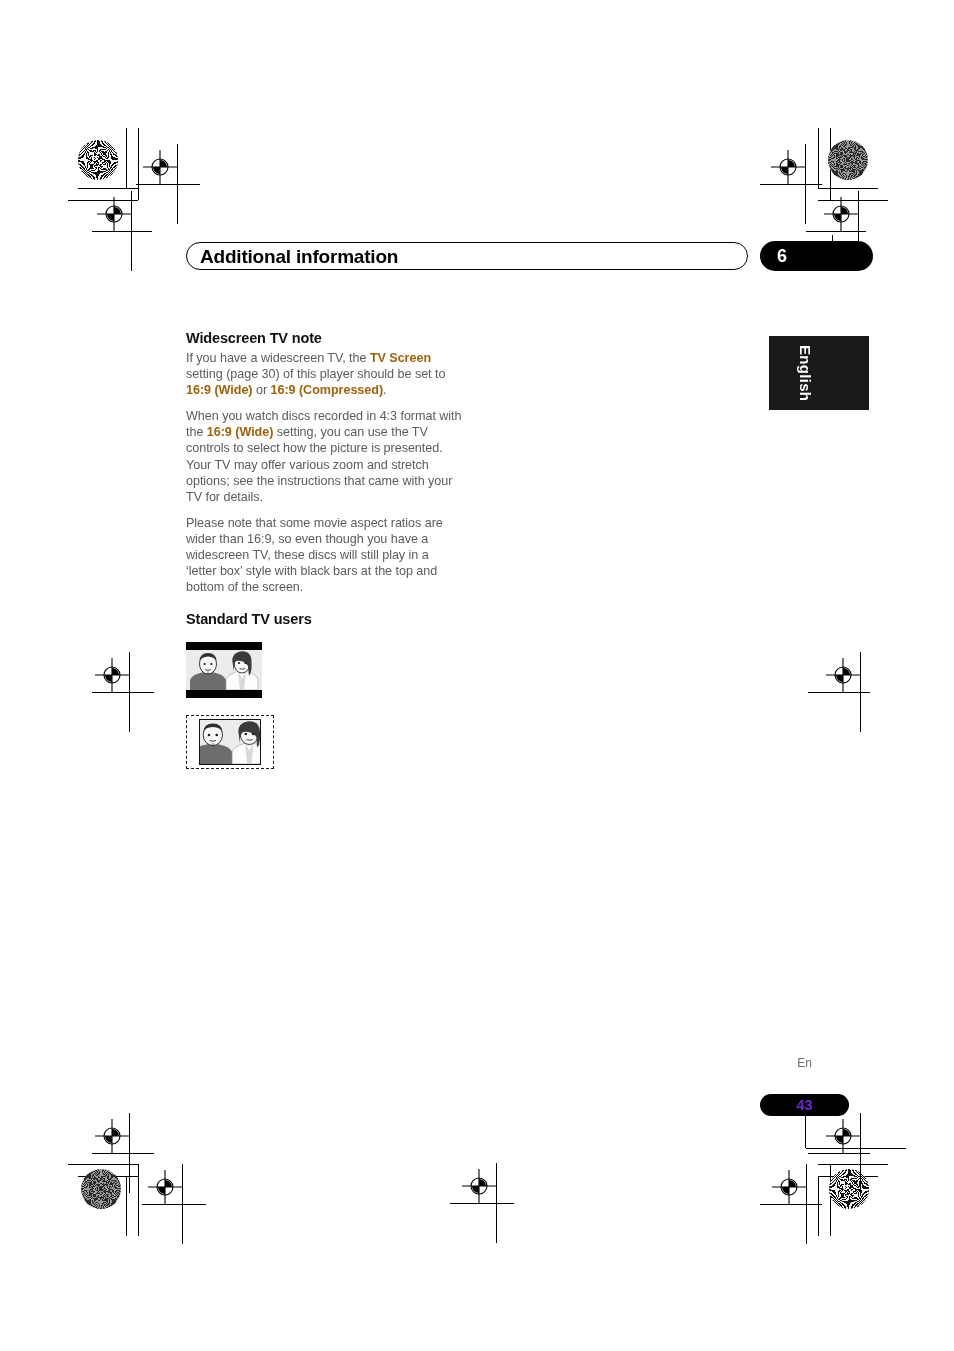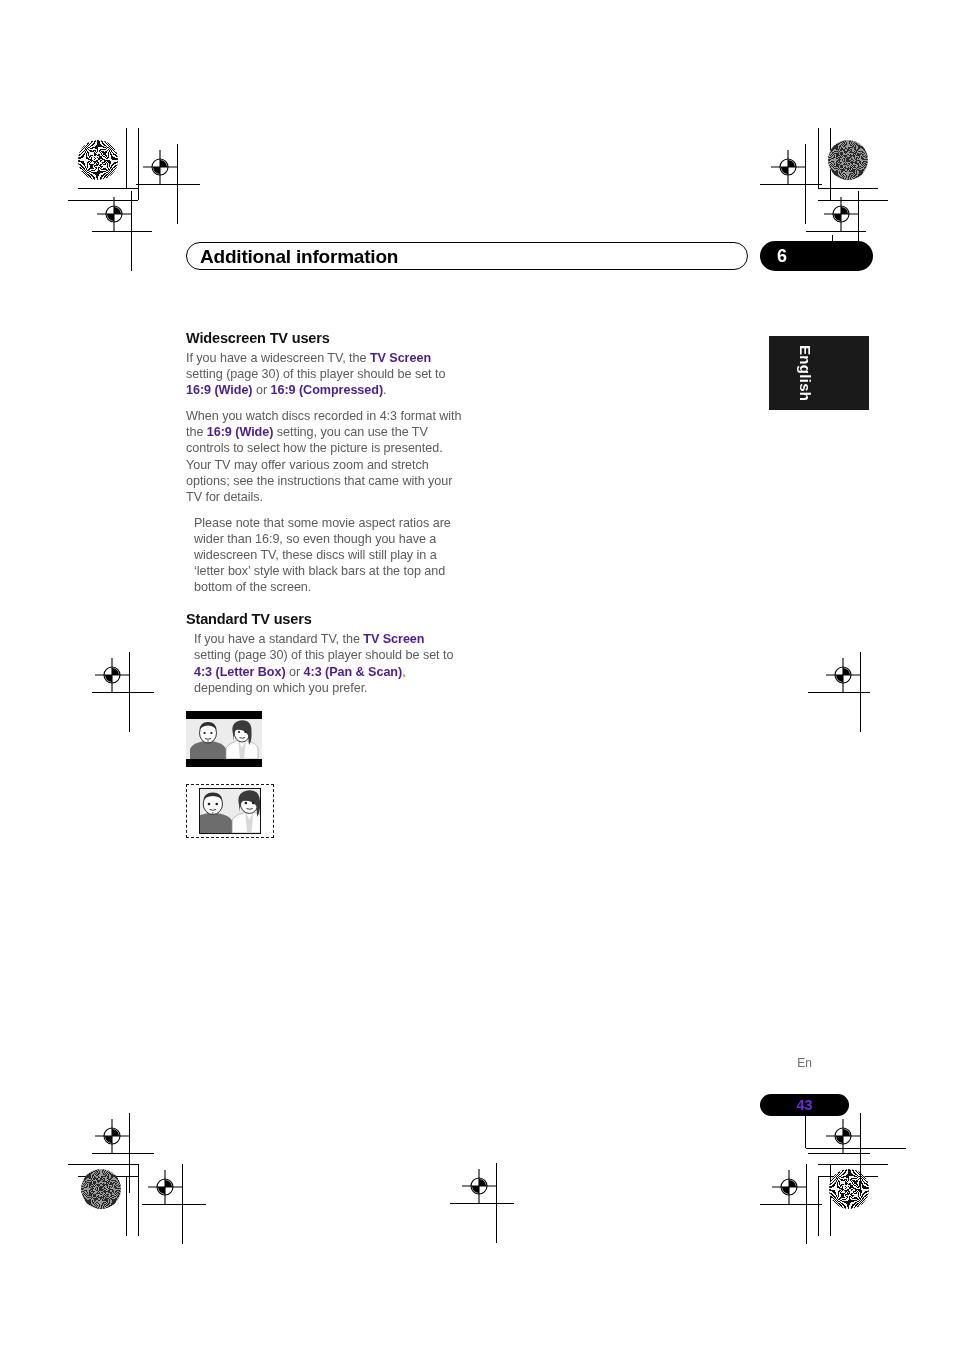--- a/index.html
+++ b/index.html
@@ -111,22 +111,22 @@
   }
   h2.sec.second { margin-top: 16px; }
 
   p.body {
     font-size: 12.6px;
     line-height: 16.1px;
     color: #5c5c5c;
     margin: 0 0 10px 0;
     letter-spacing: -0.05px;
   }
-  p.body b { color: #4c1d95; font-weight: bold; }
-  p.body:last-child { margin-bottom: 0; margin-left: 8px; }
+  p.body b { color: #a16207; font-weight: bold; }
+  p.body:last-child { margin-bottom: 0; }
 
   .figblock { margin-top: 14px; }
   .figrow { display: flex; align-items: flex-start; margin-bottom: 16px; }
   .figrow .thumbwrap {
     width: 96px;
     flex: 0 0 96px;
     padding-top: 1px;
   }
   .figcap {
     font-size: 10.4px;
@@ -362,31 +362,28 @@
   <div class="chapter-bar"></div>
   <div class="chapter-title">Additional information</div>
   <div class="chapter-tab"></div>
   <div class="chapter-num">6</div>
 
   <div class="lang-tab"></div>
   <div class="lang-text">English</div>
 
   <div class="col">
 
-    <h2 class="sec">Widescreen TV users</h2>
+    <h2 class="sec">Widescreen TV note</h2>
     <div>
         <p class="body">If you have a widescreen TV, the <b>TV Screen</b> setting (page 30) of this player should be set to <b>16:9 (Wide)</b> or <b>16:9 (Compressed)</b>.</p>
         <p class="body">When you watch discs recorded in 4:3 format with the <b>16:9 (Wide)</b> setting, you can use the TV controls to select how the picture is presented. Your TV may offer various zoom and stretch options; see the instructions that came with your TV for details.</p>
         <p class="body">Please note that some movie aspect ratios are wider than 16:9, so even though you have a widescreen TV, these discs will still play in a ‘letter box’ style with black bars at the top and bottom of the screen.</p>
       </div>
 
     <h2 class="sec second">Standard TV users</h2>
-    <div>
-        <p class="body">If you have a standard TV, the <b>TV Screen</b> setting (page 30) of this player should be set to <b>4:3 (Letter Box)</b> or <b>4:3 (Pan &amp; Scan)</b>, depending on which you prefer.</p>
-      </div>
 
     <div class="figblock">
 
       <div class="figrow">
         <div class="thumbwrap">
           <div class="tv-letterbox">
             <div class="pic">
               <svg viewBox="0 0 76 40" preserveAspectRatio="none">
                 <rect x="0" y="0" width="76" height="40" fill="#ececec"></rect>
                 <path d="M4 40 L4 30 Q6 25 14 23 L22 21 L30 23 Q38 25 40 30 L40 40 Z" fill="#6d6d6d"></path>

